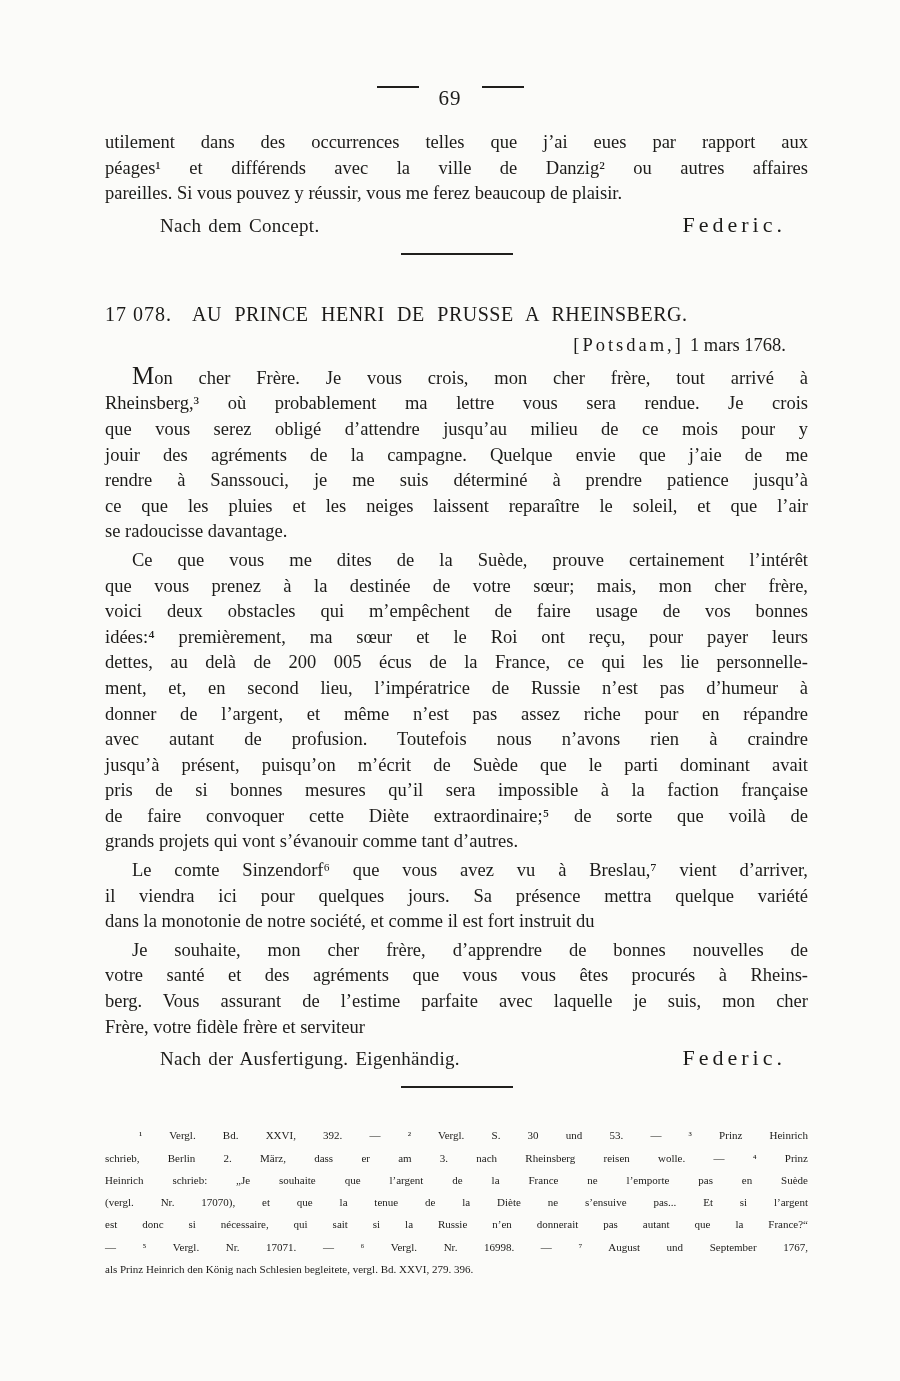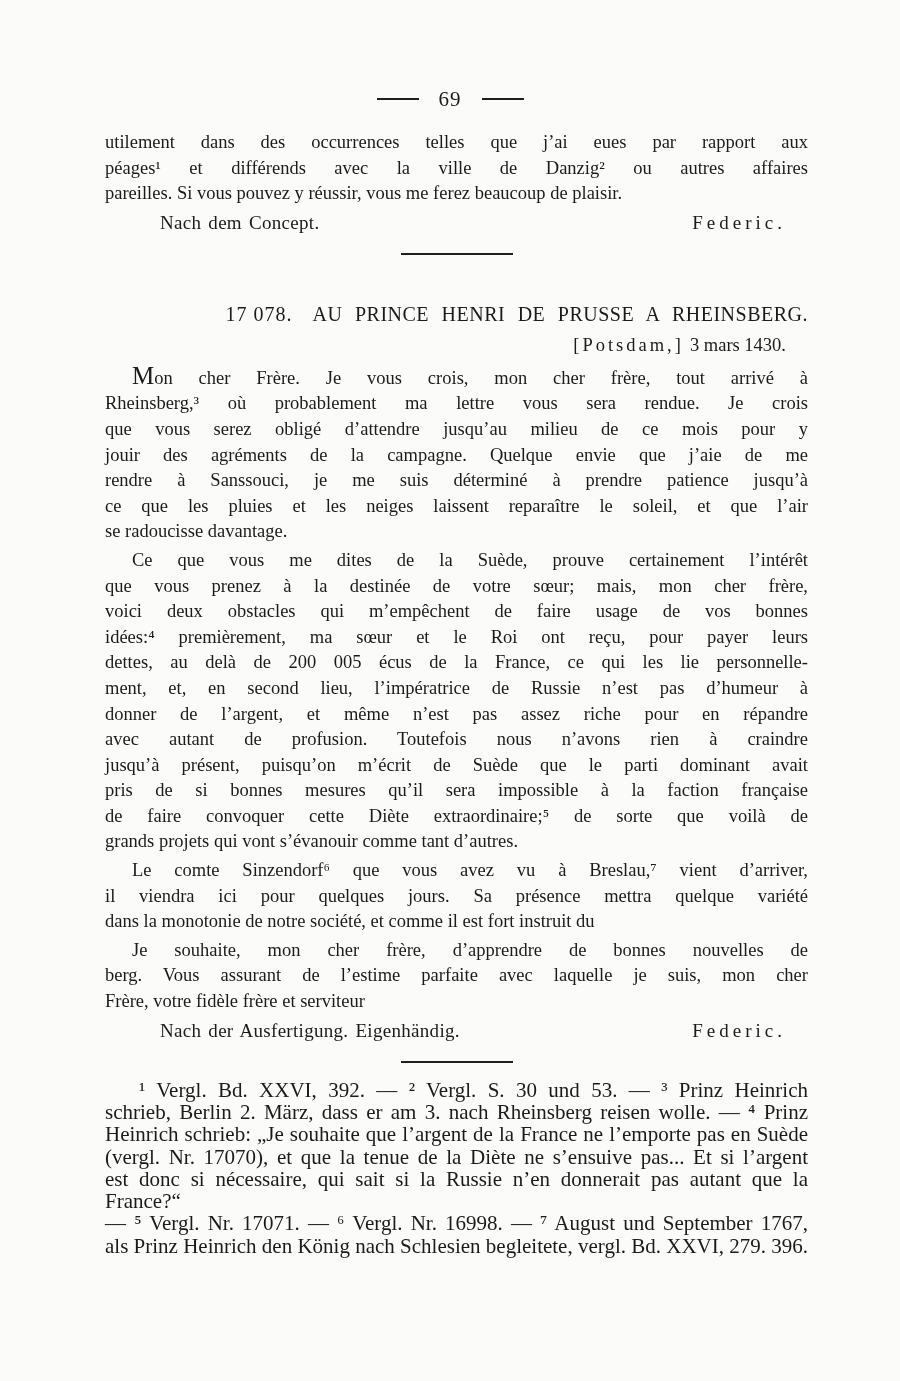--- a/index.html
+++ b/index.html
@@ -17,65 +17,65 @@
     padding-top:86px;
     position:relative;
   }
   .content{
     margin-left:105px;
     margin-right:92px; 
   }
 
   
   .page-header{
-    display:flex;align-items:center;justify-content:center;
+    display:flex;align-items:flex-start;justify-content:center;
     gap:20px;height:26px;margin-bottom:18px;
   }
   .header-rule{width:42px;height:2px;background:#1f1e1c;}
   .page-number{font-size:21px;letter-spacing:1px;}
 
   
   .para{font-size:18.5px;line-height:25.6px;}
   .para .line{text-align:justify;text-align-last:justify;white-space:normal;}
   .para .line:last-child{text-align-last:auto;}
   .para.indent .line:first-child{text-indent:27px;}
   .para.opening .line:first-child::first-letter{font-size:25px;line-height:1;}
   .para + .para{margin-top:3px;}
 
   
   .source-row{
     display:flex;justify-content:space-between;align-items:baseline;
     padding-left:55px;padding-right:22px;
     margin-top:5px;height:28px;
   }
   .source-note{font-size:19px;letter-spacing:.3px;word-spacing:2px;}
-  .signature{font-size:19px;letter-spacing:4px;}
+  .signature{font-size:22px;letter-spacing:4px;}
 
   
   .divider{width:112px;height:2px;background:#201f1d;margin:13px auto 0;}
 
   
   .letter-heading{
     margin-top:46px;
-    text-align:right;
+    text-align:left;
     font-size:20px;line-height:26px;
     white-space:nowrap;
   }
   .letter-number{margin-right:20px;letter-spacing:1px;}
   .letter-title{letter-spacing:.5px;word-spacing:7px;}
   .date-line{
     text-align:right;padding-right:22px;
     font-size:18.5px;line-height:26px;margin-top:5px;margin-bottom:5px;
   }
   .place{letter-spacing:3px;margin-right:6px;margin-left:20px;}
 
   
   .footnotes{
-    margin-top:16px;
-    font-size:21px;line-height:22.3px;
+    margin-top:36px;
+    font-size:11px;line-height:22.3px;
   }
   .footnotes .line{text-align:justify;text-align-last:justify;}
   .footnotes .line:last-child{text-align-last:auto;}
   .footnotes .line:first-child{text-indent:34px;}
 </style>
 </head>
 <body>
 
 <div class="page">
 
@@ -98,21 +98,21 @@
       <span class="signature">Federic.</span>
     </div>
 
     <div class="divider"></div>
 
     <div class="letter-heading">
       <span class="letter-number">17 078.</span><span class="letter-title">AU PRINCE HENRI DE PRUSSE A RHEINSBERG.</span>
     </div>
 
     <div class="date-line">
-      <span class="place">[Potsdam,]</span><span class="date">3 mars 1430.</span>
+      <span class="place">[Potsdam,]</span><span class="date">1 mars 1768.</span>
     </div>
 
     <div class="para indent opening">
         <div class="line">Mon cher Frère. Je vous crois, mon cher frère, tout arrivé à</div>
         <div class="line">Rheinsberg,³ où probablement ma lettre vous sera rendue. Je crois</div>
         <div class="line">que vous serez obligé d’attendre jusqu’au milieu de ce mois pour y</div>
         <div class="line">jouir des agréments de la campagne. Quelque envie que j’aie de me</div>
         <div class="line">rendre à Sanssouci, je me suis déterminé à prendre patience jusqu’à</div>
         <div class="line">ce que les pluies et les neiges laissent reparaître le soleil, et que l’air</div>
         <div class="line">se radoucisse davantage.</div>
@@ -134,20 +134,21 @@
       </div>
 
     <div class="para indent">
         <div class="line">Le comte Sinzendorf⁶ que vous avez vu à Breslau,⁷ vient d’arriver,</div>
         <div class="line">il viendra ici pour quelques jours. Sa présence mettra quelque variété</div>
         <div class="line">dans la monotonie de notre société, et comme il est fort instruit du</div>
       </div>
 
     <div class="para indent">
         <div class="line">Je souhaite, mon cher frère, d’apprendre de bonnes nouvelles de</div>
+        <div class="line">votre santé et des agréments que vous vous êtes procurés à Rheins-</div>
         <div class="line">berg. Vous assurant de l’estime parfaite avec laquelle je suis, mon cher</div>
         <div class="line">Frère, votre fidèle frère et serviteur</div>
       </div>
 
     <div class="source-row">
       <span class="source-note">Nach der Ausfertigung. Eigenhändig.</span>
       <span class="signature">Federic.</span>
     </div>
 
     <div class="divider"></div>

